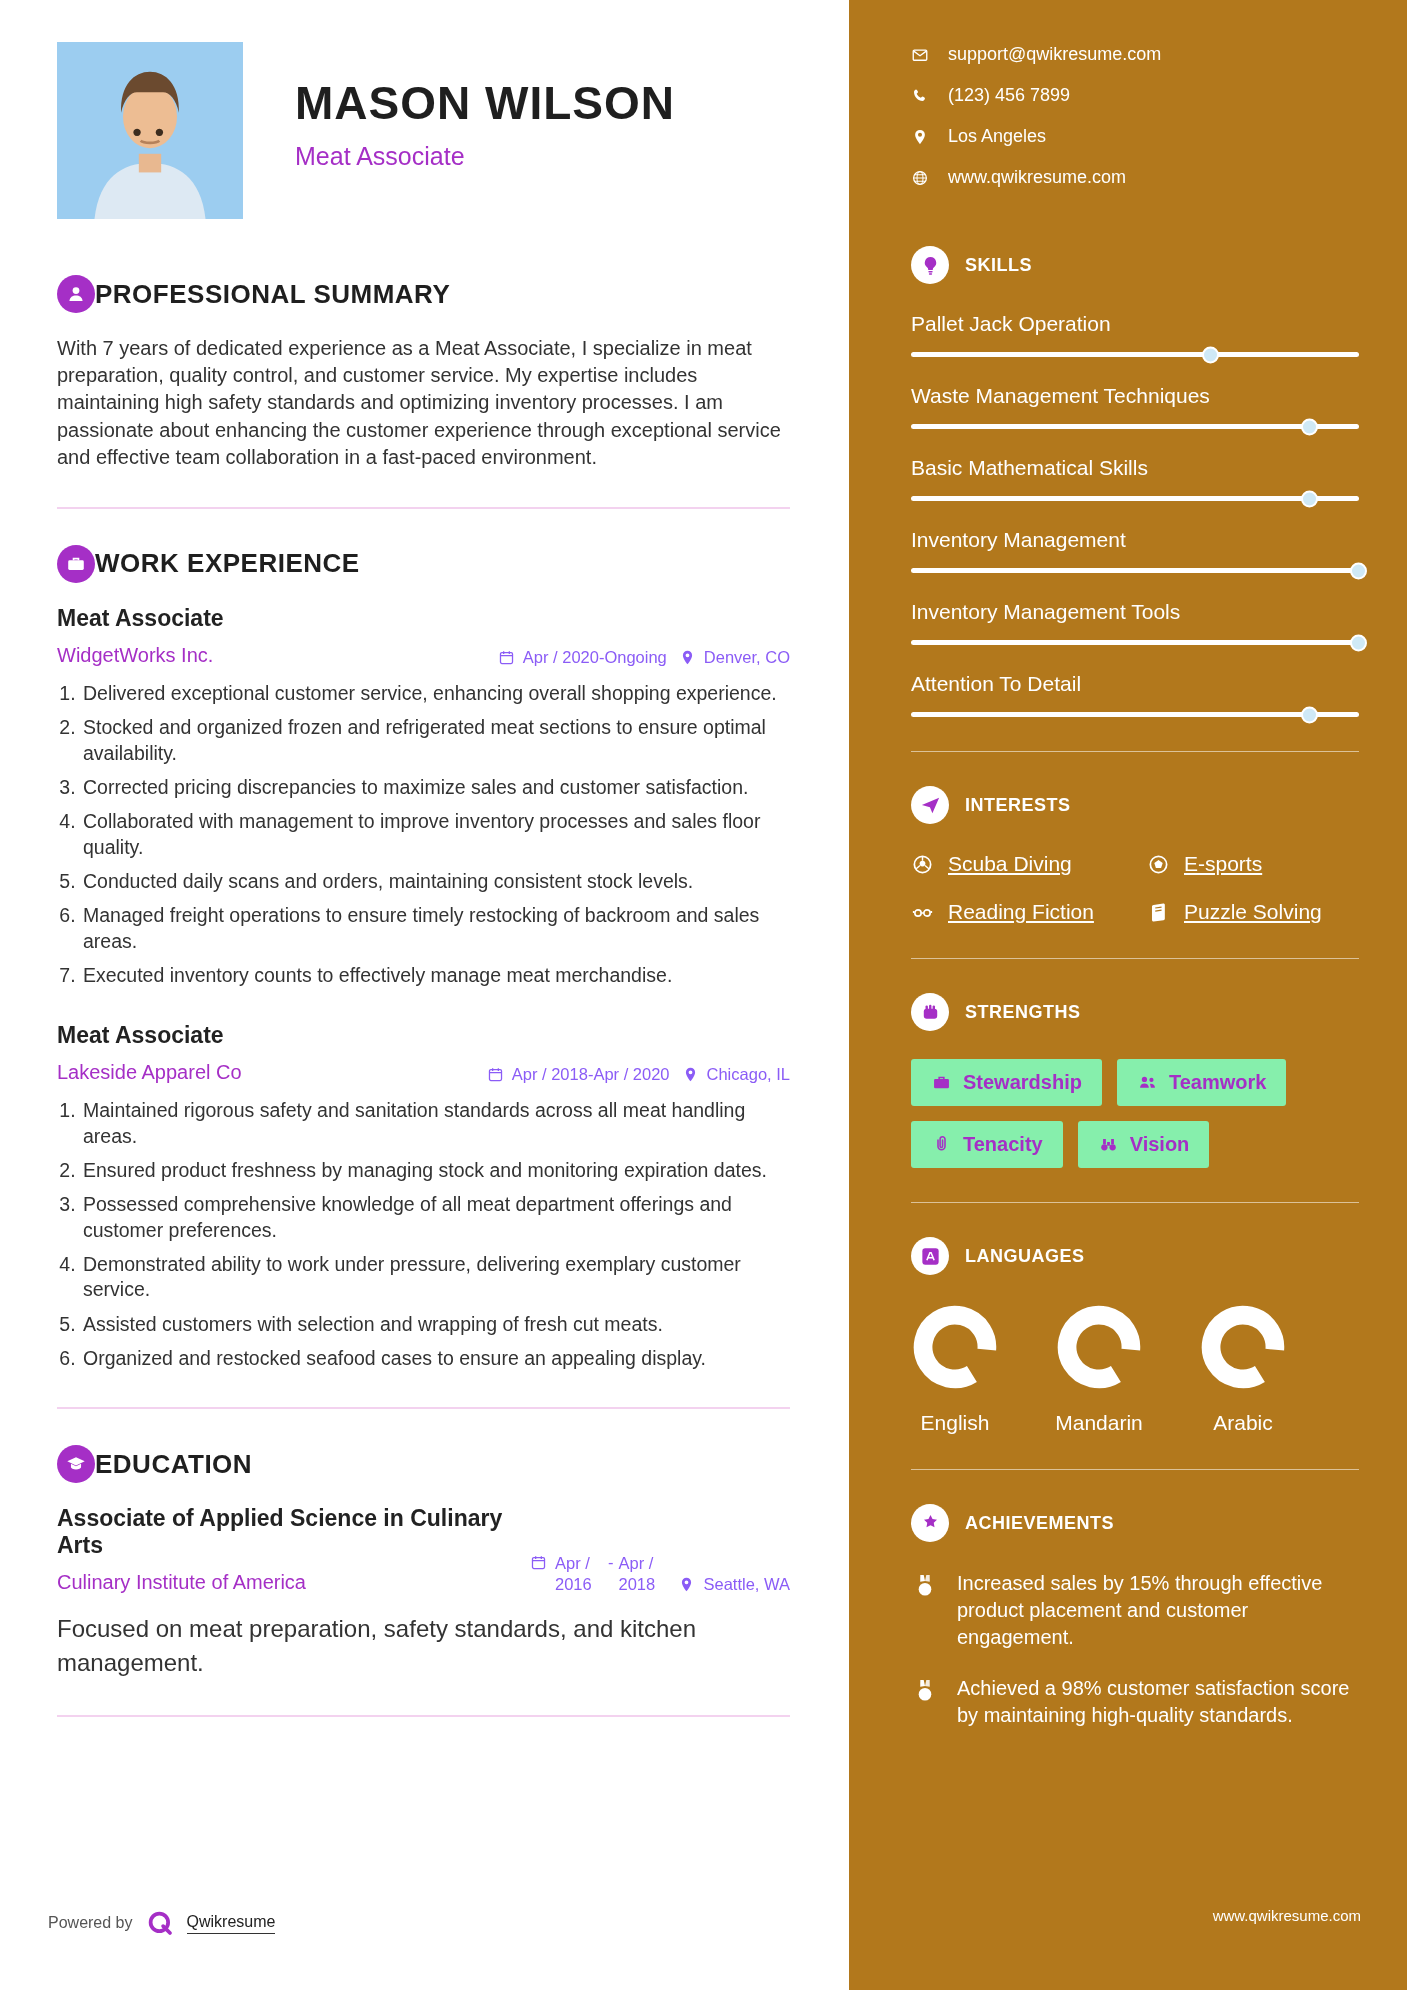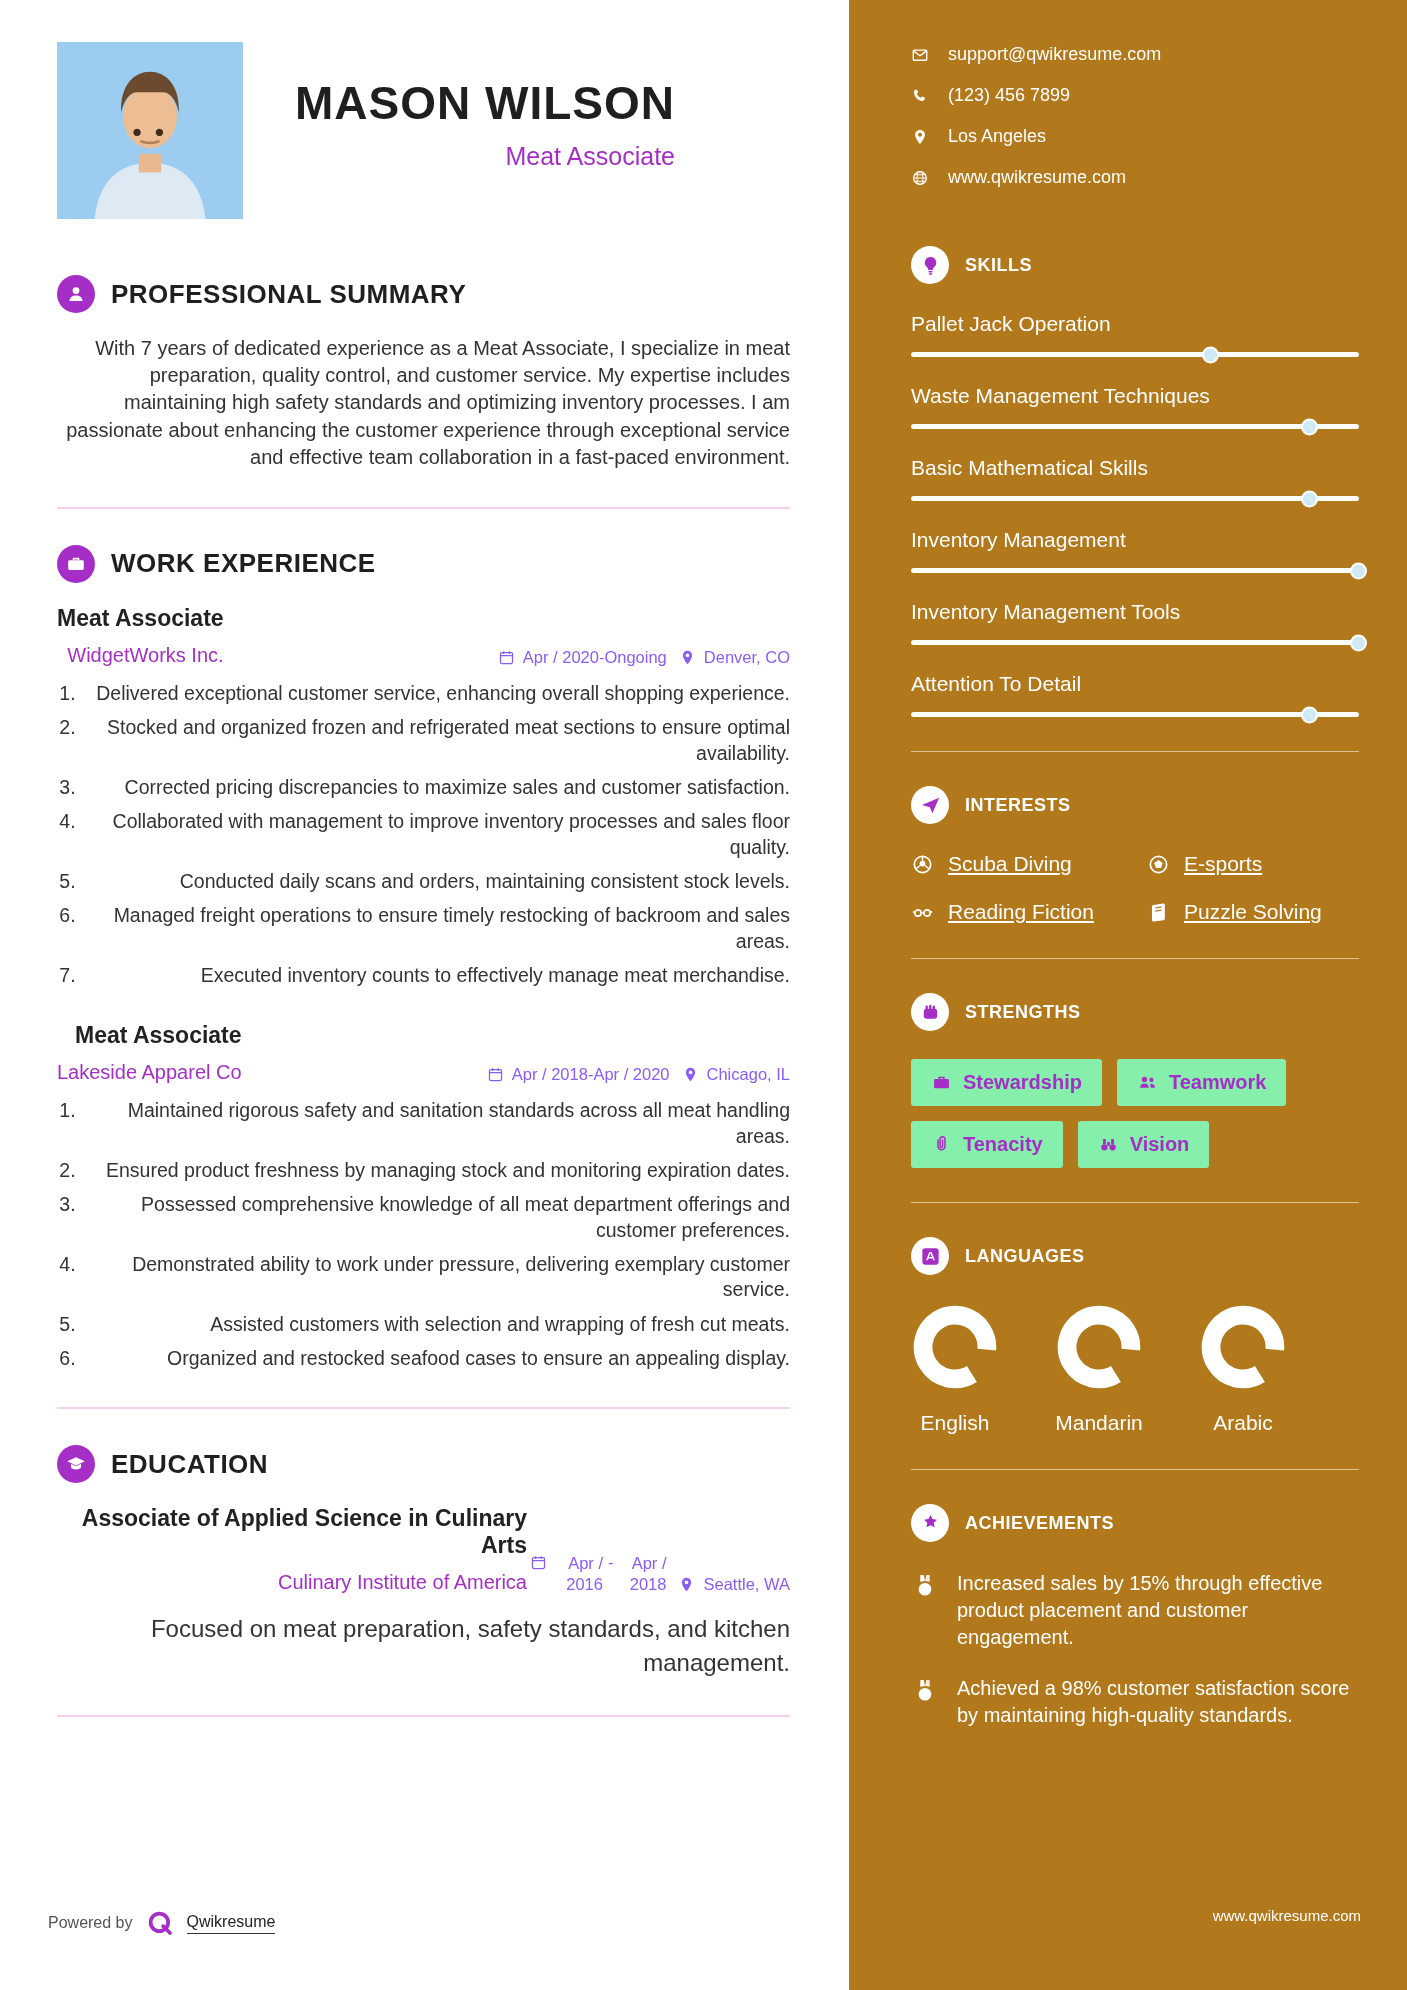--- a/index.html
+++ b/index.html
@@ -8,29 +8,29 @@
     --ink:#1f1f1f;
     --body:#333;
     --pink-line:#F3D2EF;
   }
   *{box-sizing:border-box;}
   html,body{margin:0;padding:0;}
   body{font-family:"Liberation Sans",sans-serif;background:#e9e9e9;}
   .page{position:relative;width:1407px;height:1990px;margin:0 auto;background:#fff;overflow:hidden;}
 
   
-  .left{position:absolute;top:0;left:0;width:849px;height:1990px;padding:42px 59px 86px 57px;text-align:right;}
+  .left{position:absolute;top:0;left:0;width:849px;height:1990px;padding:42px 59px 86px 57px;}
   .header{display:flex;align-items:flex-start;gap:52px;margin-bottom:56px;}
   .photo{width:186px;height:177px;background:#9ccdf0;flex:none;overflow:hidden;}
   .photo svg{display:block;width:100%;height:100%;}
   .header-text{padding-top:34px;}
   .name{font-size:46px;font-weight:700;color:var(--ink);margin:0 0 12px;letter-spacing:1px;}
   .cand-title{font-size:25px;color:var(--accent);font-weight:500;}
 
-  .sec-head{display:flex;align-items:center;gap:16px;margin:0 0 22px;}
+  .sec-head{display:flex;align-items:center;margin:0 0 22px;}
   .badge{width:38px;height:38px;border-radius:50%;background:var(--accent);display:flex;align-items:center;justify-content:center;flex:none;}
   .badge svg{width:22px;height:22px;}
   .sec-title{font-size:26px;margin:0;color:var(--ink);letter-spacing:.5px;font-weight:700;}
 
   .summary-text{font-size:20px;line-height:1.36;color:var(--body);margin:0;}
   .divider{border:none;border-top:2px solid var(--pink-line);margin:36px 0;}
 
   .job{margin-bottom:34px;}
   .job-head{display:flex;justify-content:space-between;margin-bottom:6px;}
   .job-left{max-width:470px;}

